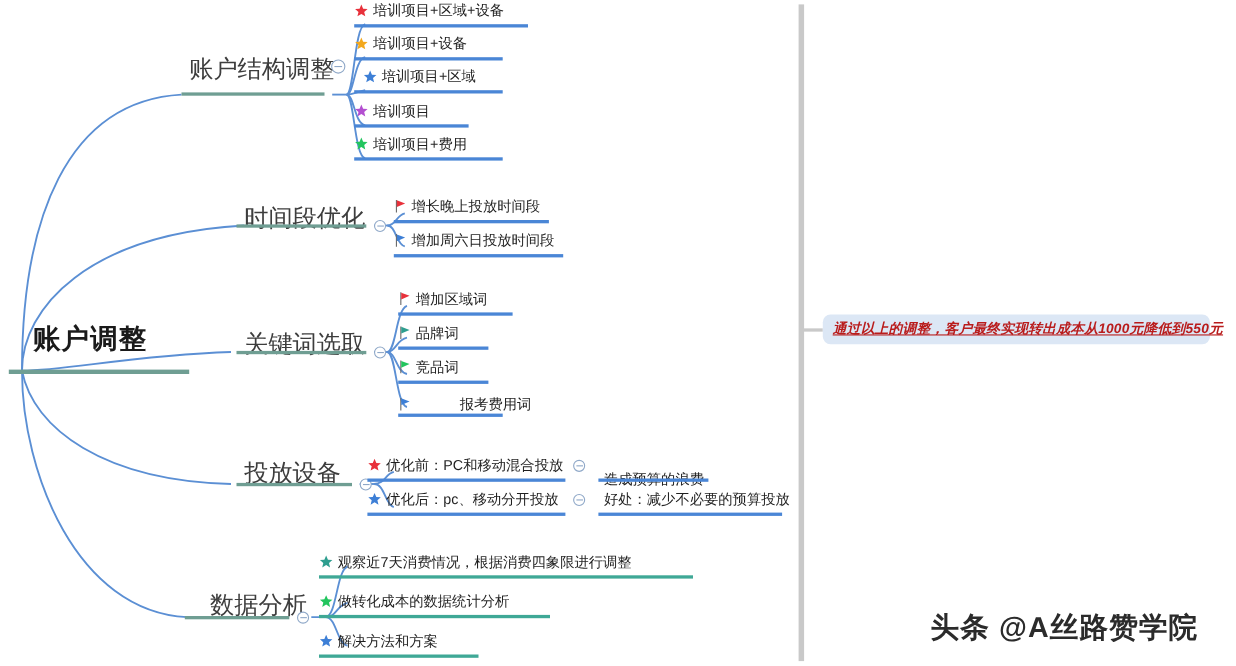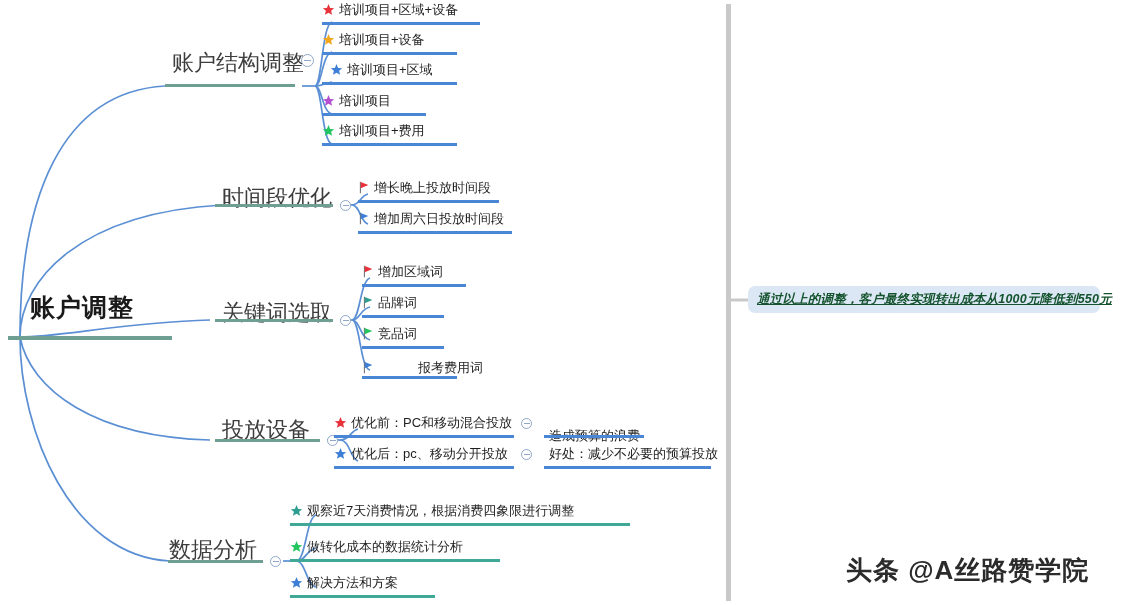--- a/index.html
+++ b/index.html
@@ -45,21 +45,21 @@
 
   
   .ico{display:inline-block;margin-right:4px;flex:0 0 auto;line-height:0;}
 
   
   .note-box{
     position:absolute;background:#dce7f5;border-radius:7px;
     display:flex;align-items:center;padding:0 9px;box-sizing:border-box;
   }
   .note-text{
-    font-size:12.5px;font-weight:bold;font-style:italic;color:#14532d;
+    font-size:12.5px;font-weight:bold;font-style:italic;color:#b91c1c;
     text-decoration:underline;white-space:nowrap;letter-spacing:.2px;
   }
   .trunk{position:absolute;background:#c9c9c9;}
 
   
   .watermark{
     position:absolute;font-size:26px;font-weight:bold;color:#2b2b2b;
     white-space:nowrap;letter-spacing:1px;
     text-shadow:
       -1.5px -1.5px 0 #fff, 1.5px -1.5px 0 #fff,
@@ -297,21 +297,21 @@
     </span>
     <span class="leaf-text">优化后：pc、移动分开投放</span>
   </div>
   <div class="leaf-bar" style="left:334px;top:466px;width:180px;"></div>
   <div class="collapse" style="left:521px;top:449px;"></div>
   <div class="leaf" style="left:549px;top:446px;">
     <span class="leaf-text">好处：减少不必要的预算投放</span>
   </div>
   <div class="leaf-bar" style="left:544px;top:466px;width:167px;"></div>
 
-  <div class="node lvl2-label" style="left:169px;top:535px;">
+  <div class="node lvl2-label" style="left:191px;top:535px;">
     <span>数据分析</span>
   </div>
   <div class="lvl2-bar" style="left:168px;top:560px;width:95px;"></div>
   <div class="collapse" style="left:270px;top:556px;"></div>
 
   <div class="leaf" style="left:290px;top:503px;">
     <span class="ico">
       <svg width="13" height="13" viewBox="0 0 24 24">
           <polygon points="12,2 15,9 22.5,9.5 16.8,14.4 18.6,21.8 12,17.8 5.4,21.8 7.2,14.4 1.5,9.5 9,9" fill="#2e9e8f"></polygon>
         </svg>

